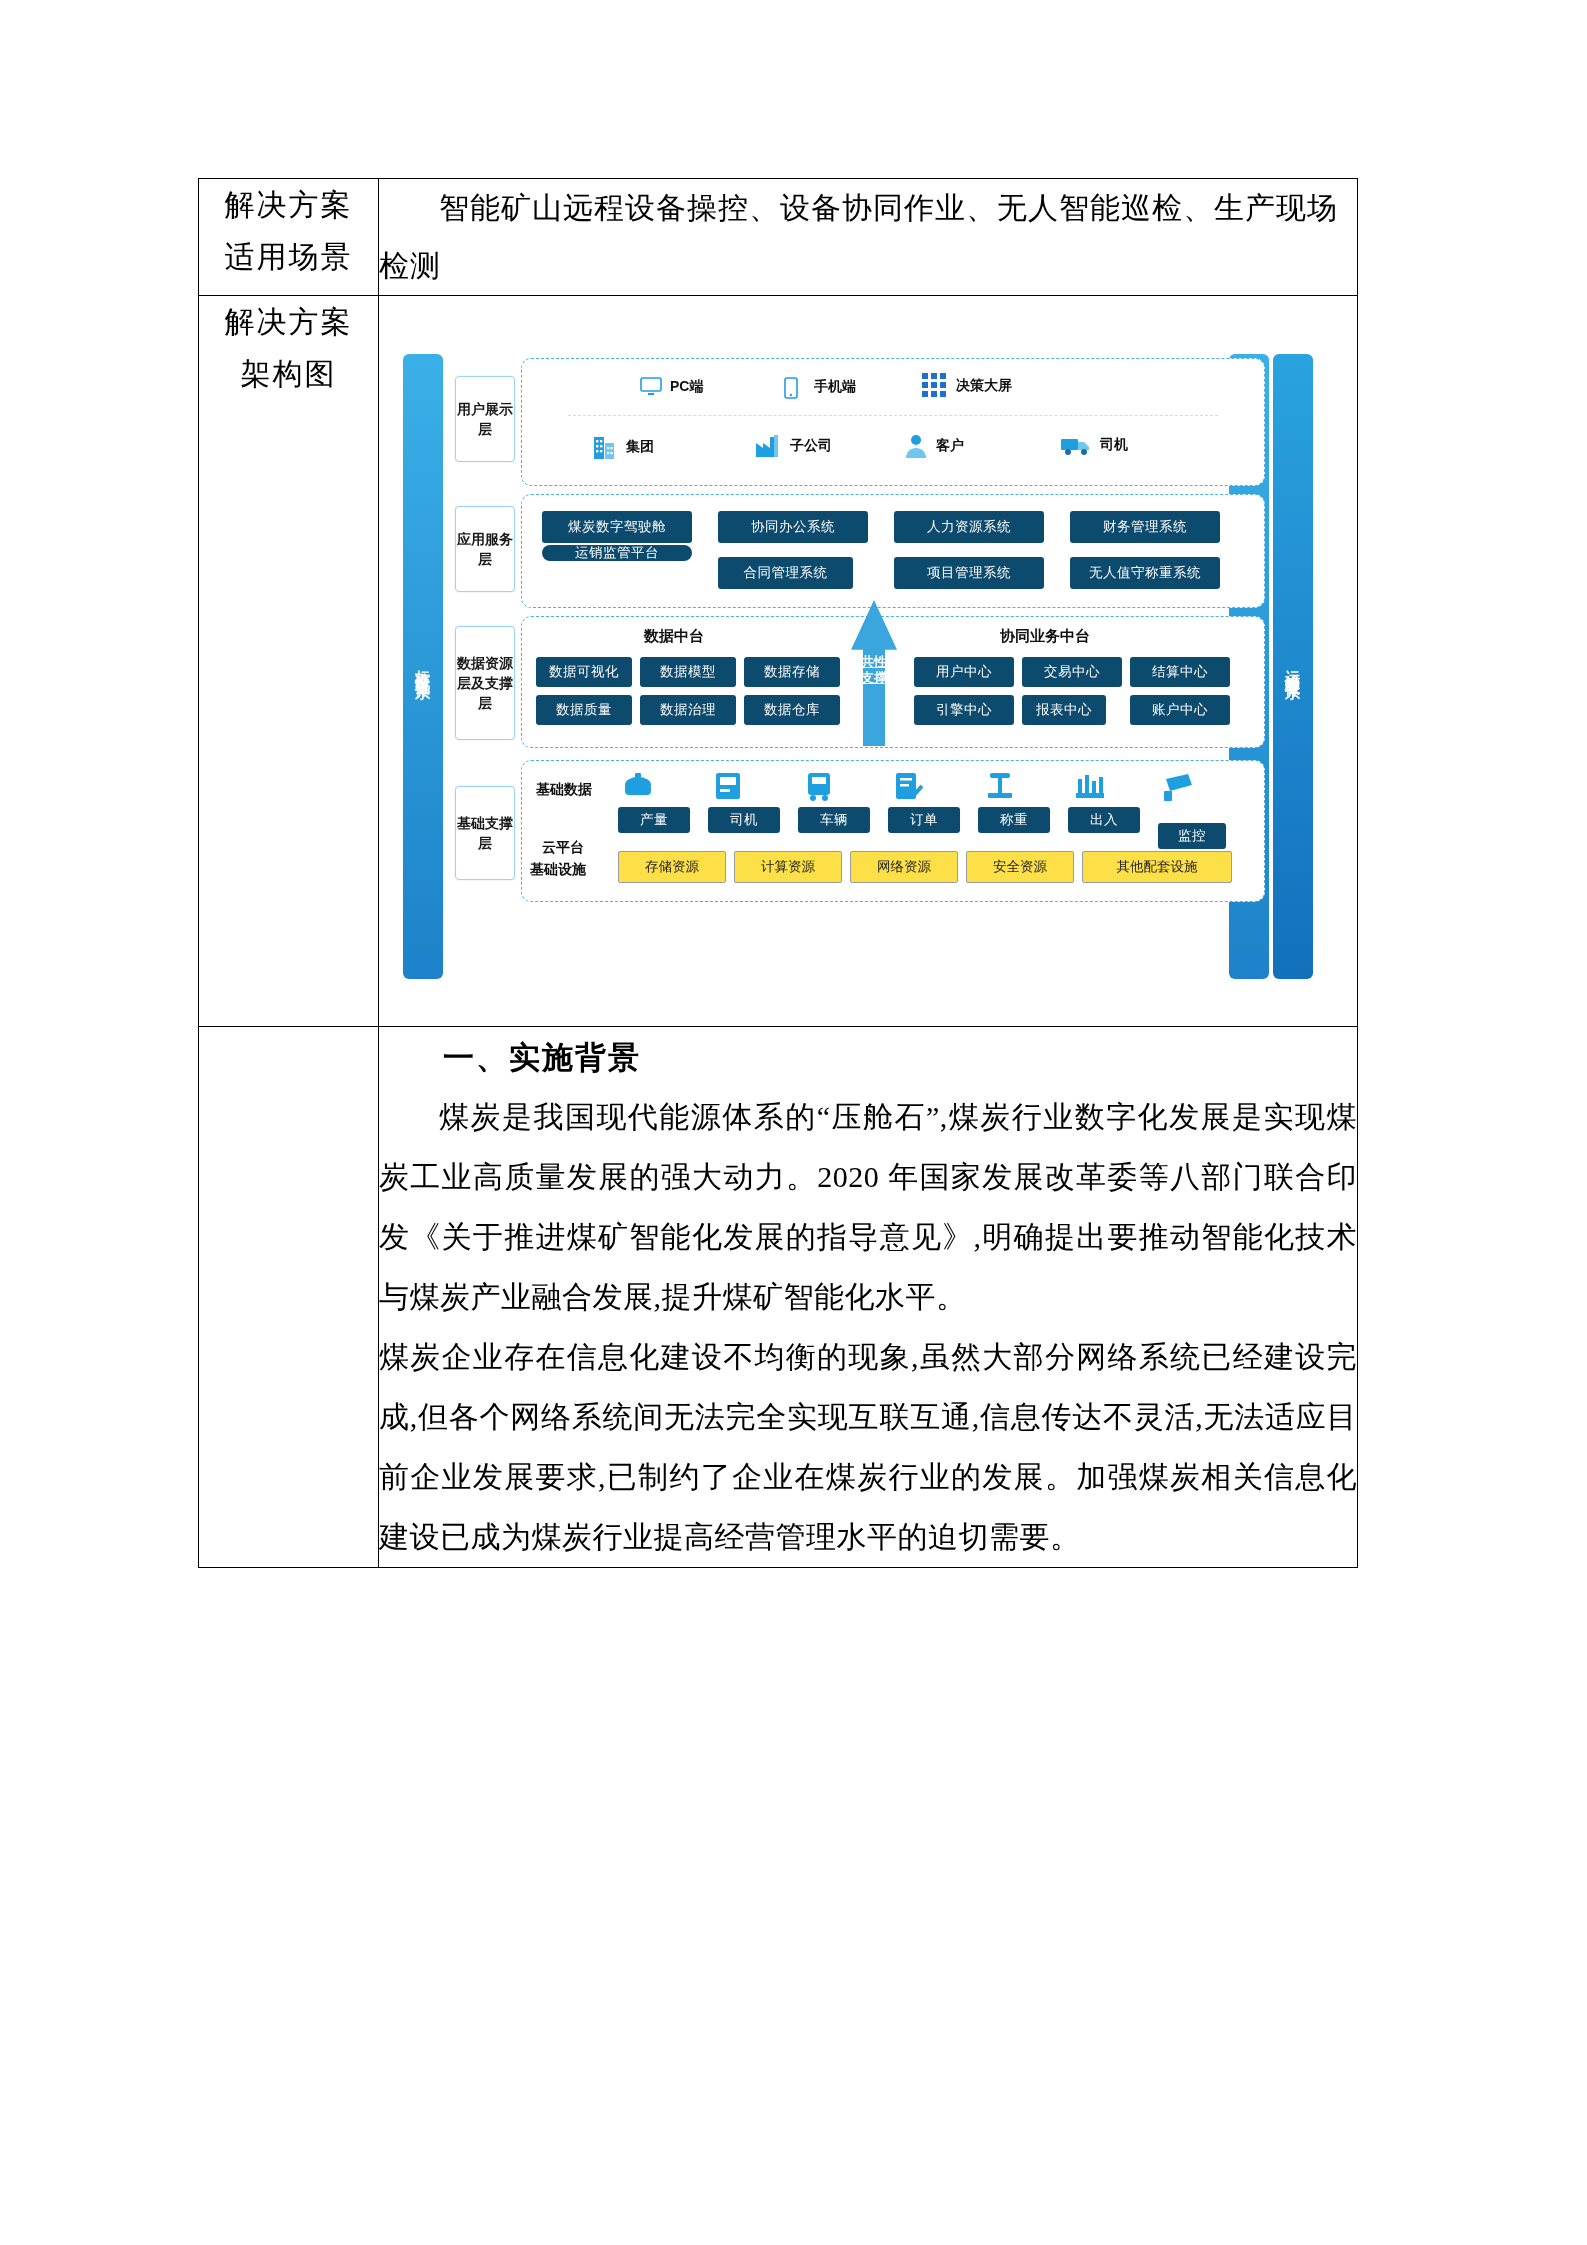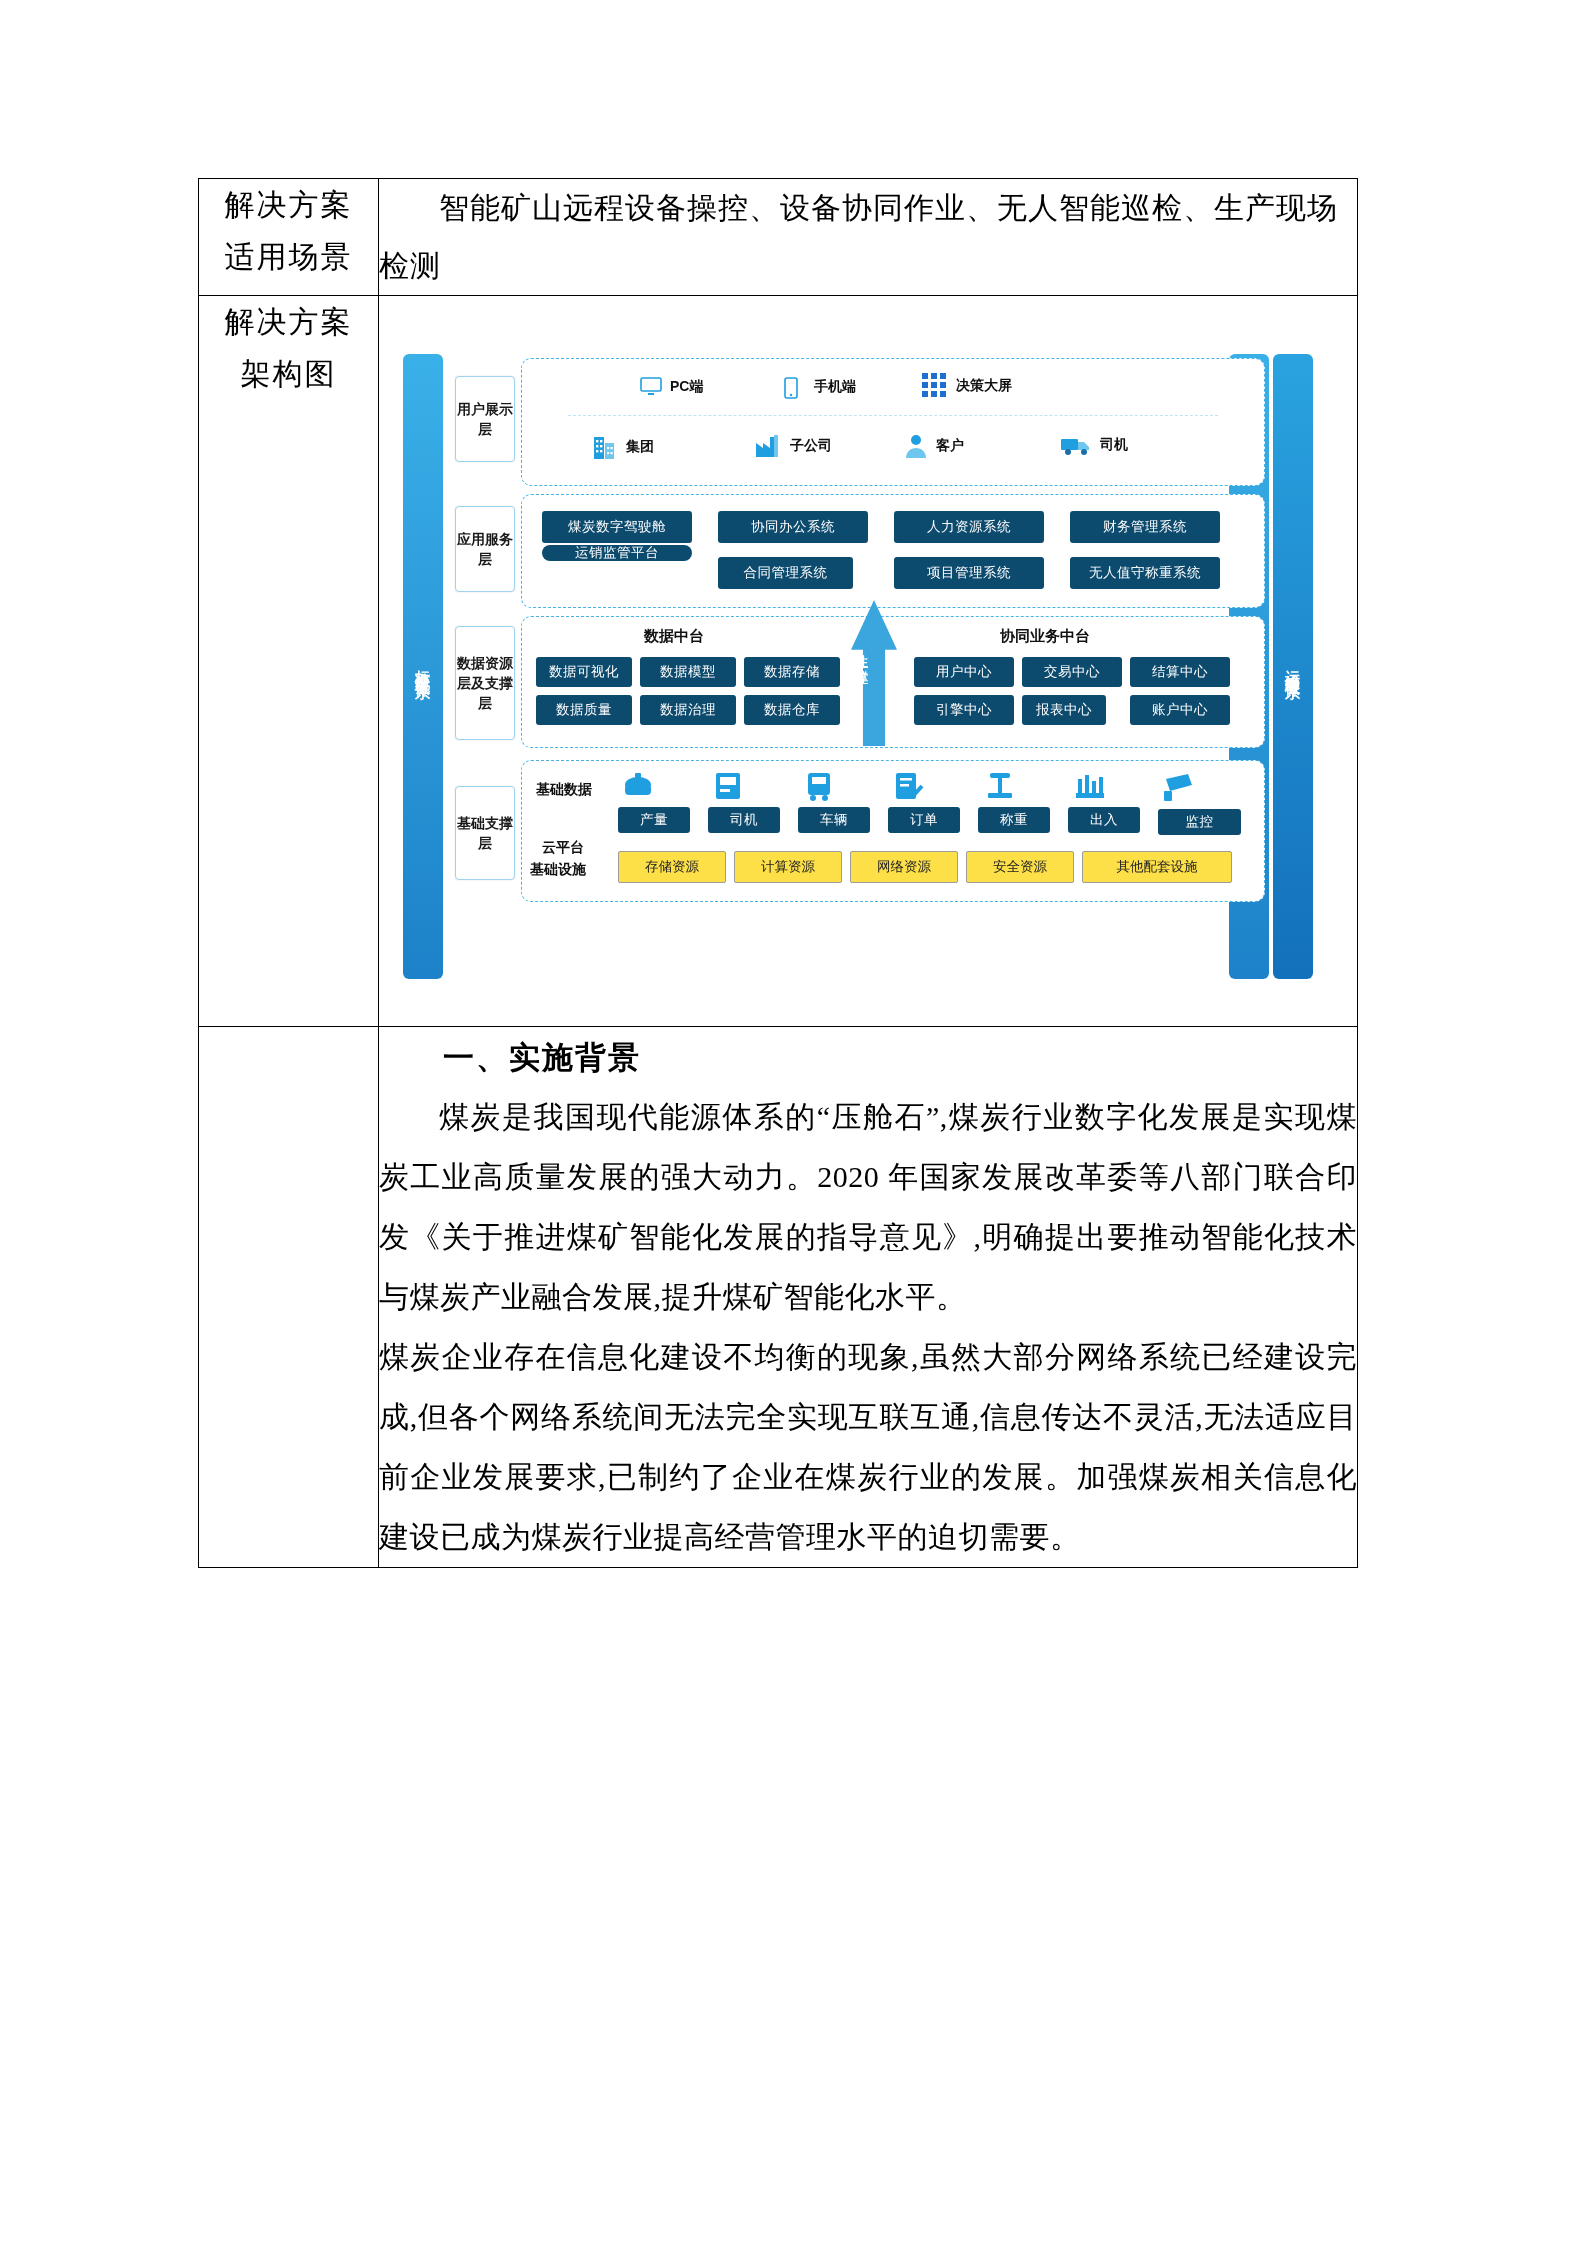--- a/index.html
+++ b/index.html
@@ -434,21 +434,21 @@
                     </div>
                   <div class="blue-btn" style="left:500px;top:78px;width:84px;height:30px;">
                       <span>报表中心</span>
                     </div>
                   <div class="blue-btn" style="left:608px;top:78px;width:100px;height:30px;">
                       <span>账户中心</span>
                     </div>
                 </div>
 
                 <div class="arrow-up" style="left:330px;top:246px;height:146px;"></div>
-                <div class="arrow-label" style="left:319px;top:300px;text-decoration:underline;">共性支撑</div>
+                <div class="arrow-label" style="left:338px;top:300px;text-decoration:underline;">共性支撑</div>
 
                 <div class="dash-box" style="left:0;top:406px;width:742px;height:140px;">
                   <div class="plain-lbl" style="left:14px;top:20px;">基础数据</div>
                   <div class="plain-lbl" style="left:20px;top:78px;">云平台</div>
                   <div class="plain-lbl" style="left:8px;top:100px;">基础设施</div>
 
                   <svg style="position:absolute;left:96px;top:8px" width="620" height="34" viewBox="0 0 620 34">
                     <g fill="#1f9fe0">
                       <g transform="translate(6,4)">
                           <ellipse cx="14" cy="12" rx="13" ry="8"></ellipse>
@@ -502,21 +502,21 @@
                     </div>
                   <div class="blue-btn" style="left:366px;top:46px;width:72px;height:26px;">
                       <span>订单</span>
                     </div>
                   <div class="blue-btn" style="left:456px;top:46px;width:72px;height:26px;">
                       <span>称重</span>
                     </div>
                   <div class="blue-btn" style="left:546px;top:46px;width:72px;height:26px;">
                       <span>出入</span>
                     </div>
-                  <div class="blue-btn" style="left:636px;top:48px;width:83px;height:26px;">
+                  <div class="blue-btn" style="left:636px;top:62px;width:68px;height:26px;">
                       <span>监控</span>
                     </div>
 
                   <div class="white-btn" style="left:96px;top:90px;width:106px;height:30px;">
                       <span>存储资源</span>
                     </div>
                   <div class="white-btn" style="left:212px;top:90px;width:106px;height:30px;">
                       <span>计算资源</span>
                     </div>
                   <div class="white-btn" style="left:328px;top:90px;width:106px;height:30px;">

